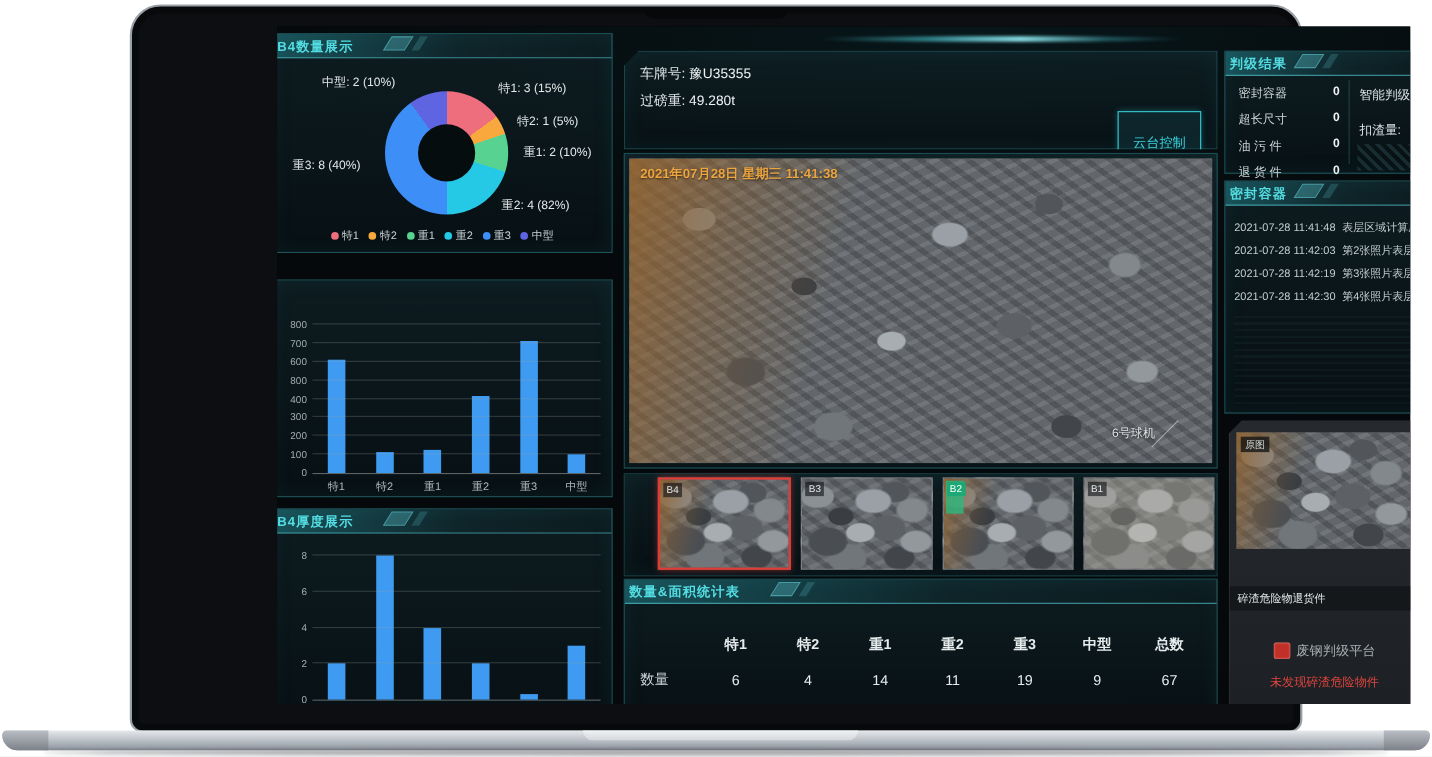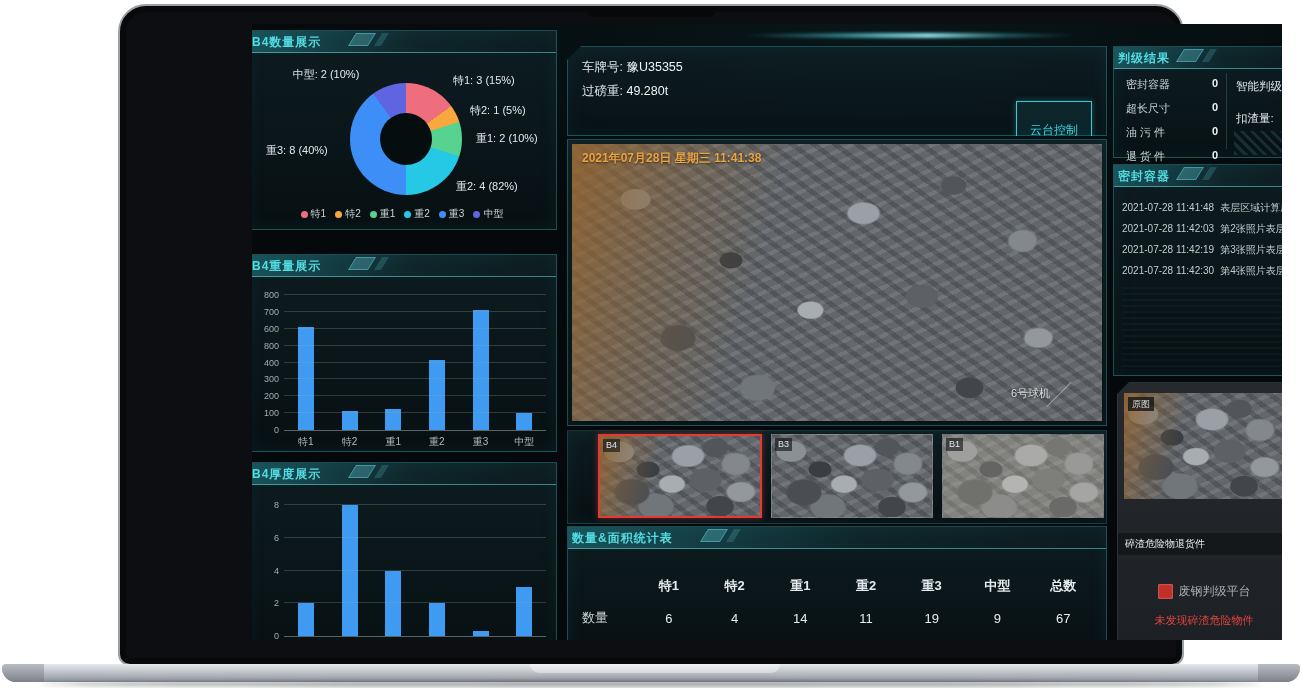--- a/index.html
+++ b/index.html
@@ -181,25 +181,20 @@
               <span class="lgi"><i style="background:#ee6e7e"></i>特1</span>
               <span class="lgi"><i style="background:#f9a83d"></i>特2</span>
               <span class="lgi"><i style="background:#57d291"></i>重1</span>
               <span class="lgi"><i style="background:#25c8e5"></i>重2</span>
               <span class="lgi"><i style="background:#3d8ef6"></i>重3</span>
               <span class="lgi"><i style="background:#5f64e0"></i>中型</span>
             </div>
         </div>
 
         <div class="panel" id="p-weight" style="left:6px; top:230px; width:310px; height:198px;">
-          <div class="hd">
-            <span class="t">B4重量展示</span>
-            <span class="chip" style="left:104px"></span>
-            <span class="chip2" style="left:130px"></span>
-          </div>
           <div class="chart" id="weight-chart" style="top:40px;">
             <div class="plot" style="height:136px;">
               <div class="bars">
                   <div class="slot">
                     <div class="bar" style="height:76.25%"></div>
                   </div>
                   <div class="slot">
                     <div class="bar" style="height:14.374999999999998%"></div>
                   </div>
                   <div class="slot">
@@ -303,20 +298,24 @@
         </div>
 
         <div class="panel" id="p-thumbs" style="left:326px; top:406px; width:540px; height:94px; border-color:rgba(62,185,196,.22);">
           <div class="thumbs">
               <div class="thumb scrap warm selected">
                 <span class="tbadge ">B4</span>
               </div>
               <div class="thumb scrap  ">
                 <span class="tbadge ">B3</span>
               </div>
+              <div class="thumb scrap warm ">
+                <span class="gpatch"></span>
+                <span class="tbadge green">B2</span>
+              </div>
               <div class="thumb scrap pale ">
                 <span class="tbadge ">B1</span>
               </div>
             </div>
         </div>
 
         <div class="panel" id="p-table" style="left:326px; top:502px; width:540px; height:132px;">
           <div class="hd">
             <span class="t">数量&amp;面积统计表</span>
             <span class="chip" style="left:136px"></span>

